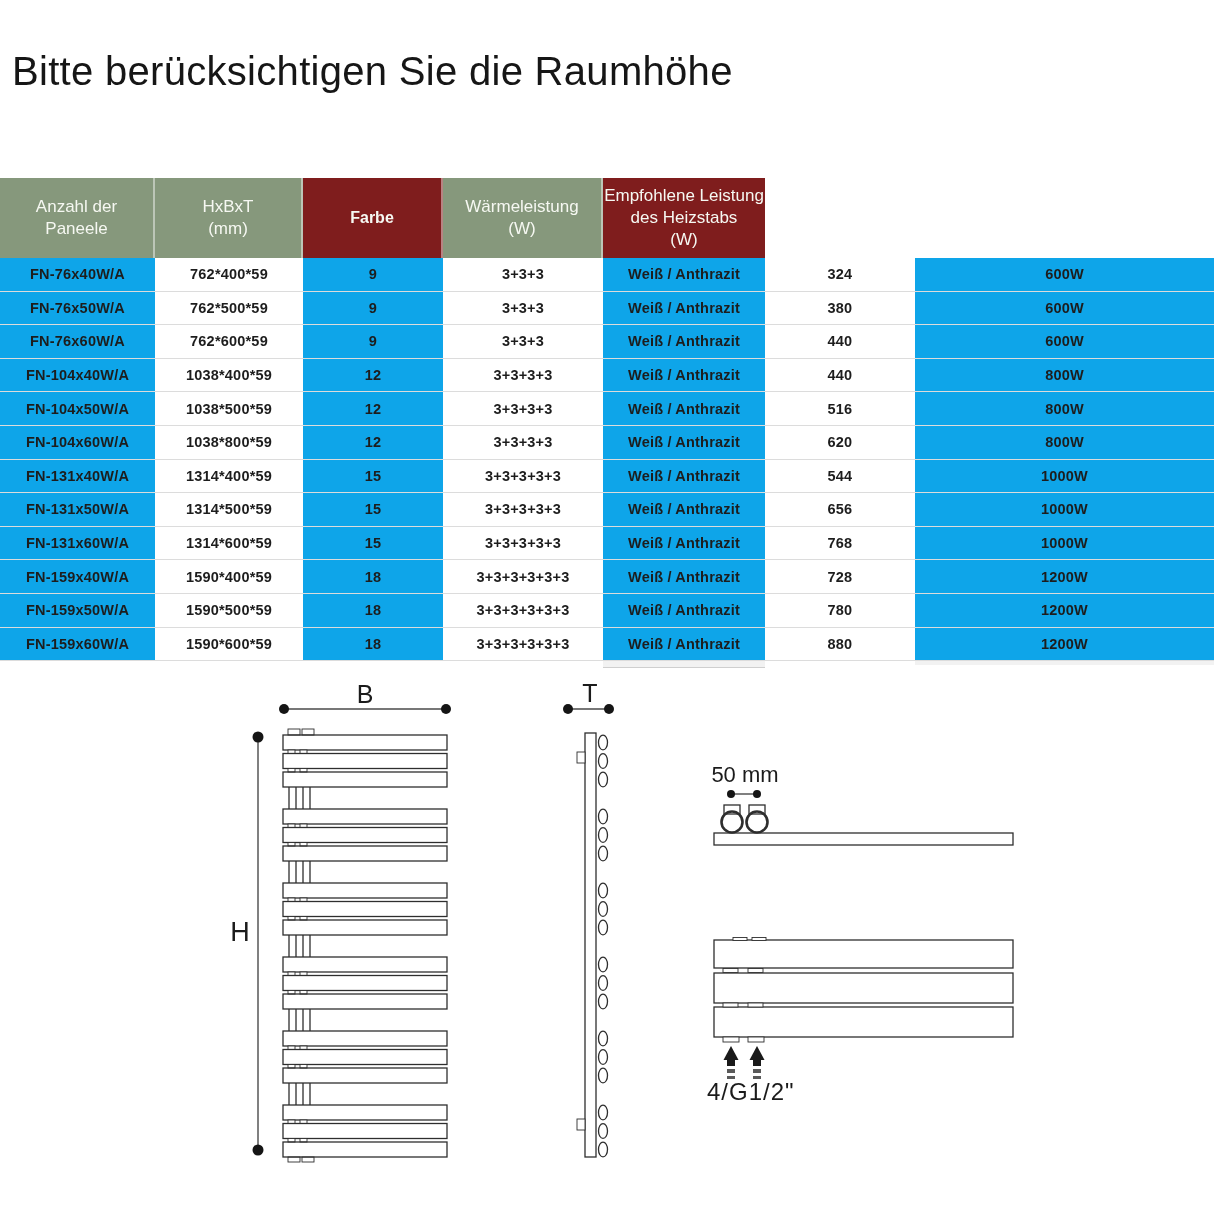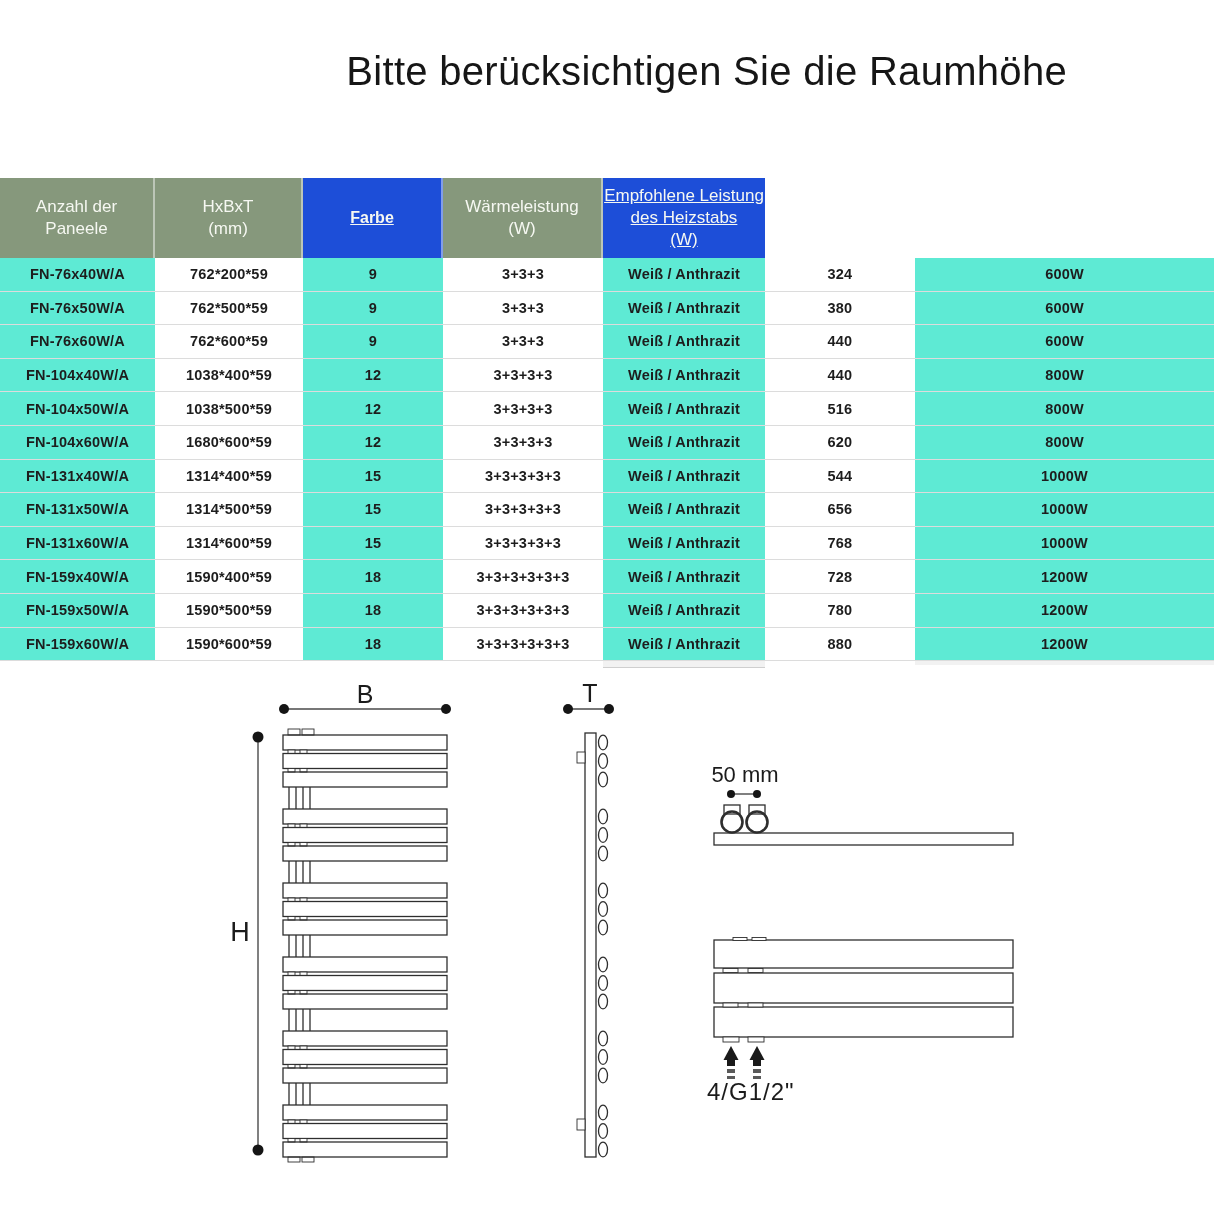--- a/index.html
+++ b/index.html
@@ -1,41 +1,41 @@
 <!DOCTYPE html>
 <html><head>
 <meta charset="utf-8">
 <style>
   html,body{margin:0;padding:0;}
   body{
     width:1214px;height:1214px;position:relative;overflow:hidden;
     background:#ffffff;font-family:"Liberation Sans",sans-serif;
   }
   .page-title{
-    position:absolute;top:44px;left:3px;width:1064px;text-align:right;
+    position:absolute;top:44px;left:12px;width:1064px;text-align:left;
     font-size:40px;line-height:1.35;color:#161616;font-weight:400;letter-spacing:.3px;
   }
   
   .spec-table{position:absolute;top:178px;left:0;width:1214px;}
   .thead,.tr,.tail{display:grid;grid-template-columns:155px 148px 140px 160px 162px 150px 299px;}
   .th{
     background:#86987C;color:#F6F8F2;height:80px;box-sizing:border-box;
     display:flex;align-items:center;justify-content:center;text-align:center;
     font-size:17px;line-height:1.3;white-space:pre-line;
     border-right:2px solid rgba(255,255,255,.45);
   }
   .th:last-child{border-right:none;}
-  .th.dark{background:#1d4ed8;text-decoration:underline;}
+  .th.dark{background:#7f1d1d;}
   .th.bold{font-weight:700;font-size:16px;}
   .tr{height:33.6px;box-sizing:border-box;border-bottom:1px solid #DCDCDC;}
   .td{
     display:flex;align-items:center;justify-content:center;
     font-size:14.5px;font-weight:700;color:#1D1D1D;letter-spacing:.2px;
   }
-  .td.shade{background:#5eead4;}
+  .td.shade{background:#0ea5e9;}
   .tail{height:7px;}
   .tail .t5{grid-column:5;background:#F2F2F2;height:6px;border-bottom:1px solid #CFCFCF;}
   .tail .t7{grid-column:7;background:#F2F2F2;height:4px;}
   
   .drawing{position:absolute;left:0;top:674px;width:1214px;height:540px;}
   svg text{font-family:"Liberation Sans",sans-serif;fill:#1B1B1B;}
   .ln{stroke:#2E2E2E;stroke-width:1.3;fill:none;}
   .thin{stroke:#2E2E2E;stroke-width:.9;fill:#ffffff;}
   .dot{fill:#151515;}
   .dim{stroke:#4A4A4A;stroke-width:1.4;}
@@ -56,21 +56,21 @@
       <div class="th dark bold">Farbe</div>
       <div class="th">Wärmeleistung
 (W)</div>
       <div class="th dark">Empfohlene Leistung
 des Heizstabs
 (W)</div>
     </div>
   <div>
       <div class="tr">
         <div class="td shade">FN-76x40W/A</div>
-        <div class="td">762*200*59</div>
+        <div class="td">762*400*59</div>
         <div class="td shade">9</div>
         <div class="td">3+3+3</div>
         <div class="td shade">Weiß / Anthrazit</div>
         <div class="td">324</div>
         <div class="td shade">600W</div>
       </div>
       <div class="tr">
         <div class="td shade">FN-76x50W/A</div>
         <div class="td">762*500*59</div>
         <div class="td shade">9</div>
@@ -101,21 +101,21 @@
         <div class="td shade">FN-104x50W/A</div>
         <div class="td">1038*500*59</div>
         <div class="td shade">12</div>
         <div class="td">3+3+3+3</div>
         <div class="td shade">Weiß / Anthrazit</div>
         <div class="td">516</div>
         <div class="td shade">800W</div>
       </div>
       <div class="tr">
         <div class="td shade">FN-104x60W/A</div>
-        <div class="td">1680*600*59</div>
+        <div class="td">1038*800*59</div>
         <div class="td shade">12</div>
         <div class="td">3+3+3+3</div>
         <div class="td shade">Weiß / Anthrazit</div>
         <div class="td">620</div>
         <div class="td shade">800W</div>
       </div>
       <div class="tr">
         <div class="td shade">FN-131x40W/A</div>
         <div class="td">1314*400*59</div>
         <div class="td shade">15</div>

